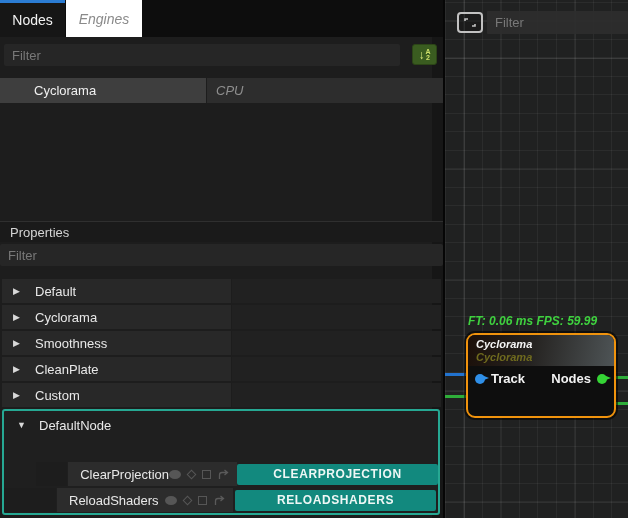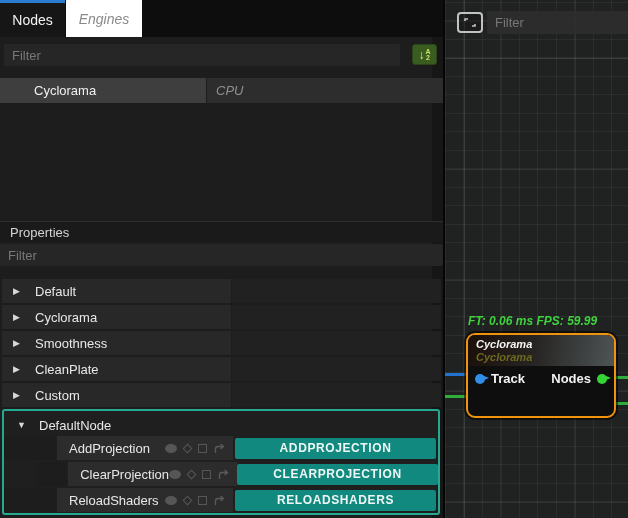--- a/index.html
+++ b/index.html
@@ -153,37 +153,20 @@
       </div>
         <div class="g-val"></div>
     </div>
 
     <div class="highlight-box">
       <div class="dn-header">
         <span class="tri">▼</span>
         <span class="g-label">DefaultNode</span>
       </div>
 
-      <div class="action-row" style="top:25px;">
-        <div class="a-gutter"></div>
-        <div class="a-name">
-          <span class="a-label">AddProjection</span>
-          <span class="a-icons">
-            <span class="ic-ellipse"></span>
-            <span class="ic-diamond"></span>
-            <span class="ic-square"></span>
-            <svg width="13" height="11">
-                <path d="M1.5 10 L1.5 6 Q1.5 3.5 4 3.5 L9 3.5 M6.5 1 L9.5 3.5 L6.5 6" fill="none" stroke="#5a5a5a" stroke-width="1.3"></path>
-              </svg>
-          </span>
-        </div>
-        <div class="a-btncell">
-          <button class="teal-btn">ADDPROJECTION</button>
-        </div>
-      </div>
 
       <div class="action-row" style="top:51px;padding-left:32px;">
         <div class="a-gutter"></div>
         <div class="a-name">
           <span class="a-label">ClearProjection</span>
           <span class="a-icons">
             <span class="ic-ellipse"></span>
             <span class="ic-diamond"></span>
             <span class="ic-square"></span>
             <svg width="13" height="11">

